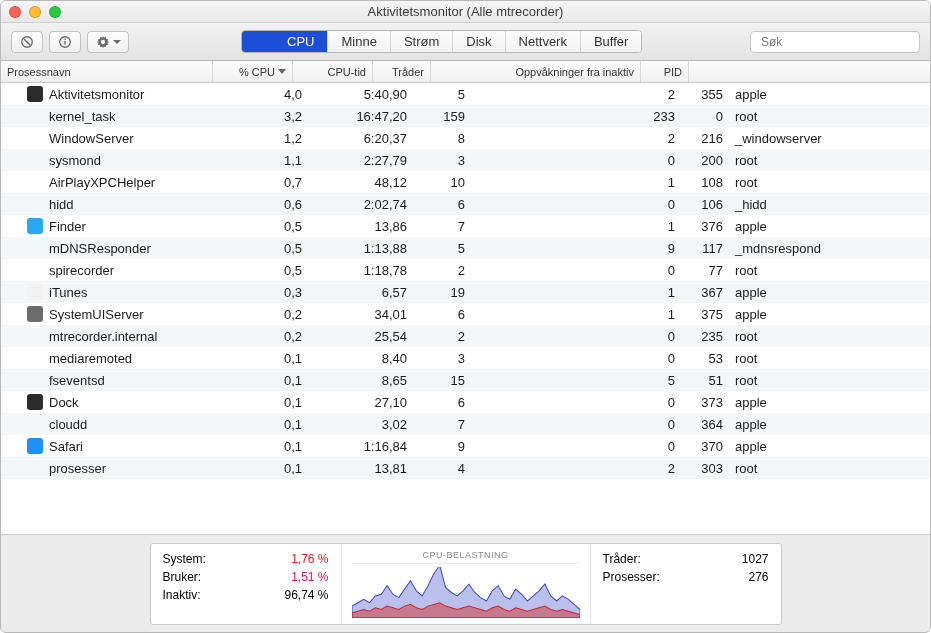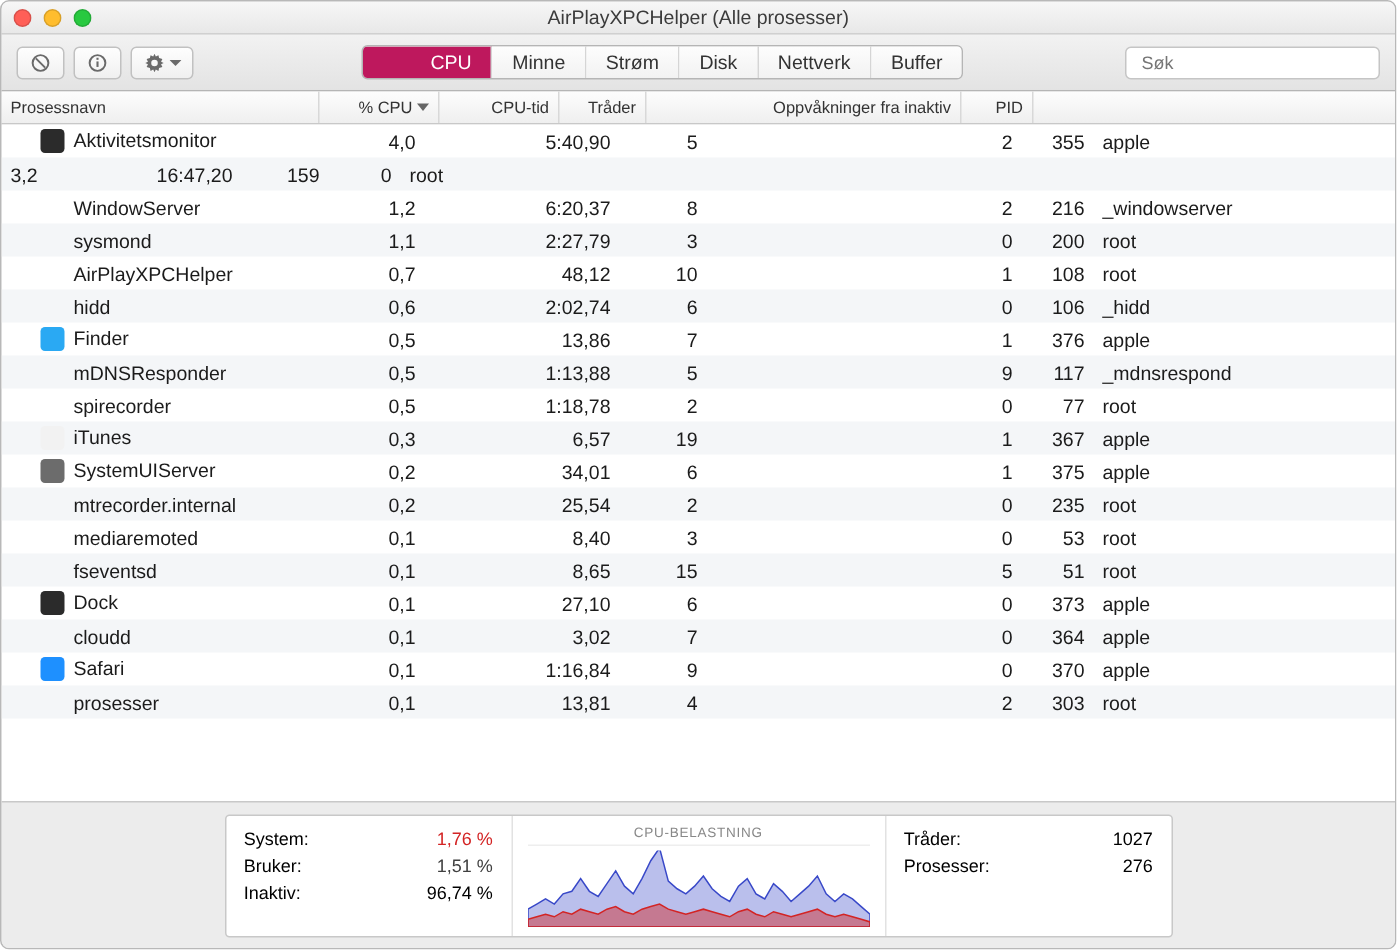--- a/index.html
+++ b/index.html
@@ -14,21 +14,21 @@
 .dot.yellow { background: #ffbd2e; }
 .dot.green { background: #28c940; }
 .title { flex: 1; text-align: center; font-size: 13px; color: #3b3b3b; }
 
 .toolbar { height: 38px; background: linear-gradient(#f2f2f2,#e3e3e3); border-bottom: 1px solid #b5b5b5; display: flex; align-items: center; padding: 0 10px; gap: 6px; }
 .tb-btn { width: 32px; height: 22px; border: 1px solid #c1c1c1; border-radius: 4px; background: linear-gradient(#fefefe,#f0f0f0); display: flex; align-items: center; justify-content: center; color: #6a6a6a; font-size: 12px; }
 .tb-btn svg { width: 14px; height: 14px; fill: #6a6a6a; }
 .seg { display: flex; border: 1px solid #b5b5b5; border-radius: 4px; overflow: hidden; background: #fff; }
 .seg .item { padding: 3px 13px; font-size: 13px; color: #333; border-right: 1px solid #d5d5d5; background: linear-gradient(#fdfdfd,#f2f2f2); }
 .seg .item:last-child { border-right: none; }
-.seg .item.active { background: #be185d; color: #fff; padding-left: 45px; }
+.seg .item.active { background: #1d4ed8; color: #fff; padding-left: 45px; }
 .spacer { flex: 1; }
 .search { display: flex; align-items: center; border: 1px solid #c5c5c5; border-radius: 4px; background: #fff; height: 22px; width: 170px; padding: 0 6px; gap: 4px; }
 .search input { border: none; outline: none; font-size: 12px; flex: 1; background: transparent; }
 .search svg { width: 12px; height: 12px; fill: #9a9a9a; }
 
 .table-head { display: flex; height: 22px; background: linear-gradient(#fdfdfd,#efefef); border-bottom: 1px solid #c8c8c8; font-size: 11px; color: #333; }
 .th { border-right: 1px solid #d8d8d8; display: flex; align-items: center; padding: 0 6px; }
 .th.sort { justify-content: flex-end; gap: 3px; text-align: right; }
 .th.right { justify-content: flex-end; }
 .col-name { width: 212px; padding-left: 6px; }
@@ -36,53 +36,53 @@
 .col-time { width: 80px; }
 .col-thr { width: 58px; }
 .col-awak { width: 210px; }
 .col-pid { width: 48px; }
 .col-user { flex: 1; border-right: none; }
 
 .rows { flex: 1; overflow: auto; background: #fff; font-size: 13px; color: #1b1b1b; }
 .row { display: flex; height: 22px; align-items: center; }
 .row:nth-child(even) { background: #f4f6f8; }
 .cell { padding: 0 6px; overflow: hidden; white-space: nowrap; }
-.c-name { width: 252px; display: flex; align-items: flex-start; gap: 6px; padding-left: 26px; }
-.c-cpu { width: 80px; text-align: left; }
+.c-name { width: 252px; display: flex; align-items: center; gap: 6px; padding-left: 26px; }
+.c-cpu { width: 80px; text-align: center; }
 .c-time { width: 80px; text-align: right; }
 .c-thr { width: 58px; text-align: right; }
 .c-awak { width: 210px; text-align: right; }
 .c-pid { width: 48px; text-align: right; }
 .c-user { flex: 1; padding-left: 6px; }
 .appicon { width: 16px; height: 16px; border-radius: 3px; flex-shrink: 0; display: flex; align-items: center; justify-content: center; font-size: 10px; color: #fff; }
 
 .footer { height: 98px; background: #ececec; border-top: 1px solid #c8c8c8; display: flex; justify-content: center; align-items: center; padding: 8px; }
 .panel { background: #fff; border: 1px solid #c8c8c8; border-radius: 3px; height: 82px; display: flex; font-size: 12px; }
 .panel-col { width: 190px; padding: 8px 12px; display: flex; flex-direction: column; gap: 4px; border-radius: 10px; }
 .panel-row { display: flex; justify-content: space-between; }
 .v-red { color: #d32424; }
-.v-blue { color: #404040; }
+.v-blue { color: #be185d; }
 .panel-chart { width: 250px; border-left: 1px solid #e2e2e2; border-right: 1px solid #e2e2e2; padding: 6px 10px; display: flex; flex-direction: column; }
 .panel-chart-title { font-size: 9px; letter-spacing: 0.5px; color: #888; text-align: center; border-bottom: 1px solid #eee; padding-bottom: 3px; margin-bottom: 3px; }
 .chart-svg { flex: 1; width: 100%; }
 
 .sort-arrow { width: 0; height: 0; border-left: 4px solid transparent; border-right: 4px solid transparent; border-top: 5px solid #666; }
 </style>
 </head>
 <body>
 
 <div class="window">
 
   <div class="titlebar">
     <div class="traffic">
       <div class="dot red"></div>
       <div class="dot yellow"></div>
       <div class="dot green"></div>
     </div>
-    <div class="title">AirPlayXPCHelper (Alle prosesser)</div>
+    <div class="title">Aktivitetsmonitor (Alle mtrecorder)</div>
   </div>
 
   <div class="toolbar">
     <div class="tb-btn">
       <svg viewBox="0 0 16 16">
           <circle cx="8" cy="8" r="6" fill="none" stroke="#6a6a6a" stroke-width="1.5"></circle>
           <line x1="4.5" y1="4.5" x2="11.5" y2="11.5" stroke="#6a6a6a" stroke-width="1.5"></line>
         </svg>
     </div>
     <div class="tb-btn">
@@ -138,23 +138,28 @@
           <span>Aktivitetsmonitor</span>
         </div>
         <div class="cell c-cpu">4,0</div>
         <div class="cell c-time">5:40,90</div>
         <div class="cell c-thr">5</div>
         <div class="cell c-awak">2</div>
         <div class="cell c-pid">355</div>
         <div class="cell c-user">apple</div>
       </div>
       <div class="row">
+        <div class="cell c-name">
+          <span style="width:16px;flex-shrink:0"></span>
+          <span>kernel_task</span>
+        </div>
         <div class="cell c-cpu">3,2</div>
         <div class="cell c-time">16:47,20</div>
         <div class="cell c-thr">159</div>
+        <div class="cell c-awak">233</div>
         <div class="cell c-pid">0</div>
         <div class="cell c-user">root</div>
       </div>
       <div class="row">
         <div class="cell c-name">
           <span style="width:16px;flex-shrink:0"></span>
           <span>WindowServer</span>
         </div>
         <div class="cell c-cpu">1,2</div>
         <div class="cell c-time">6:20,37</div>

